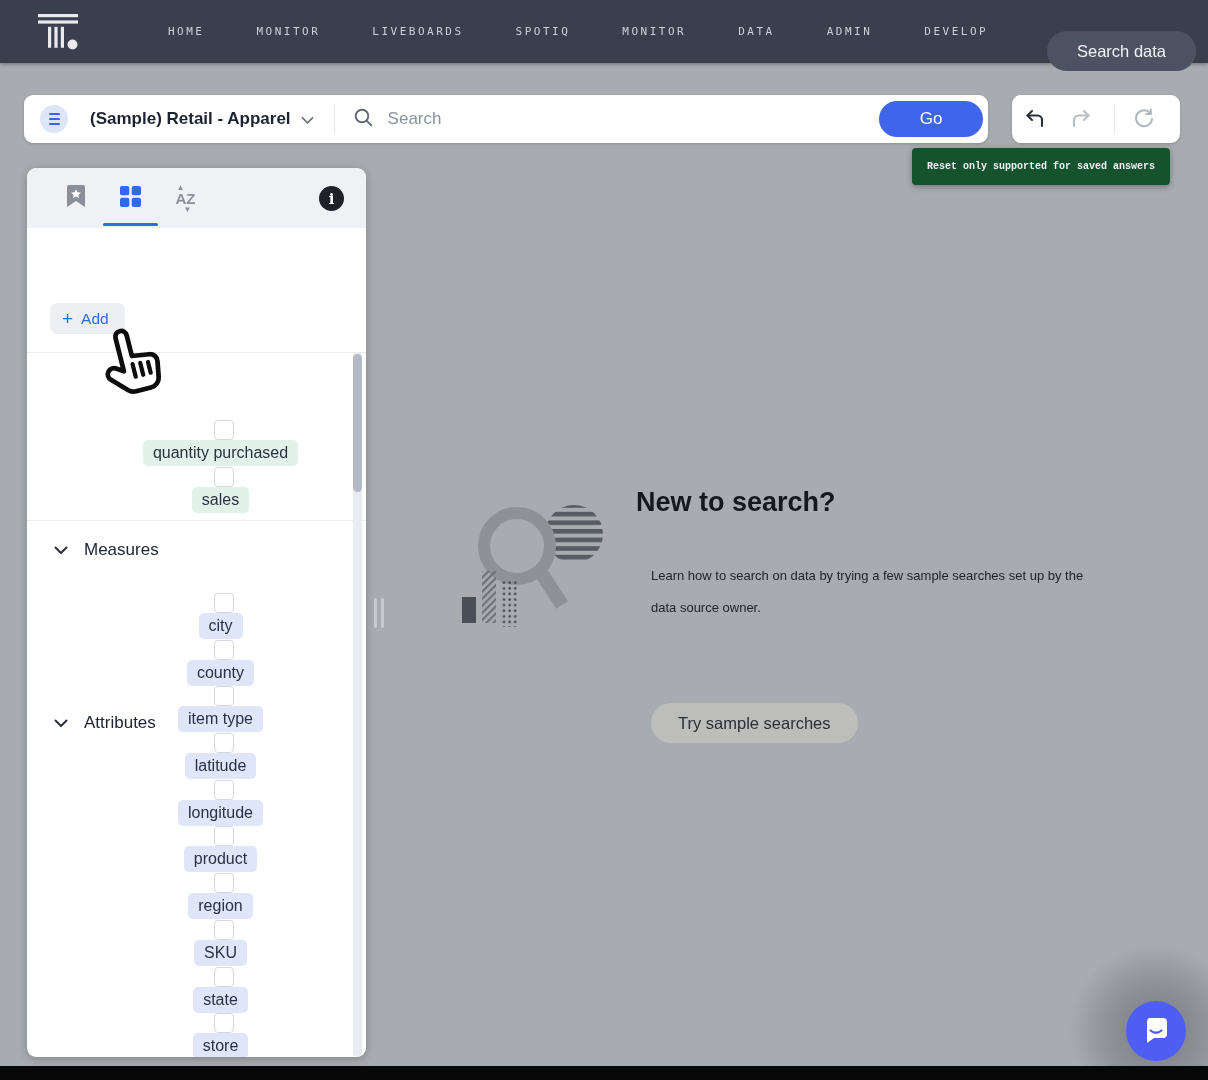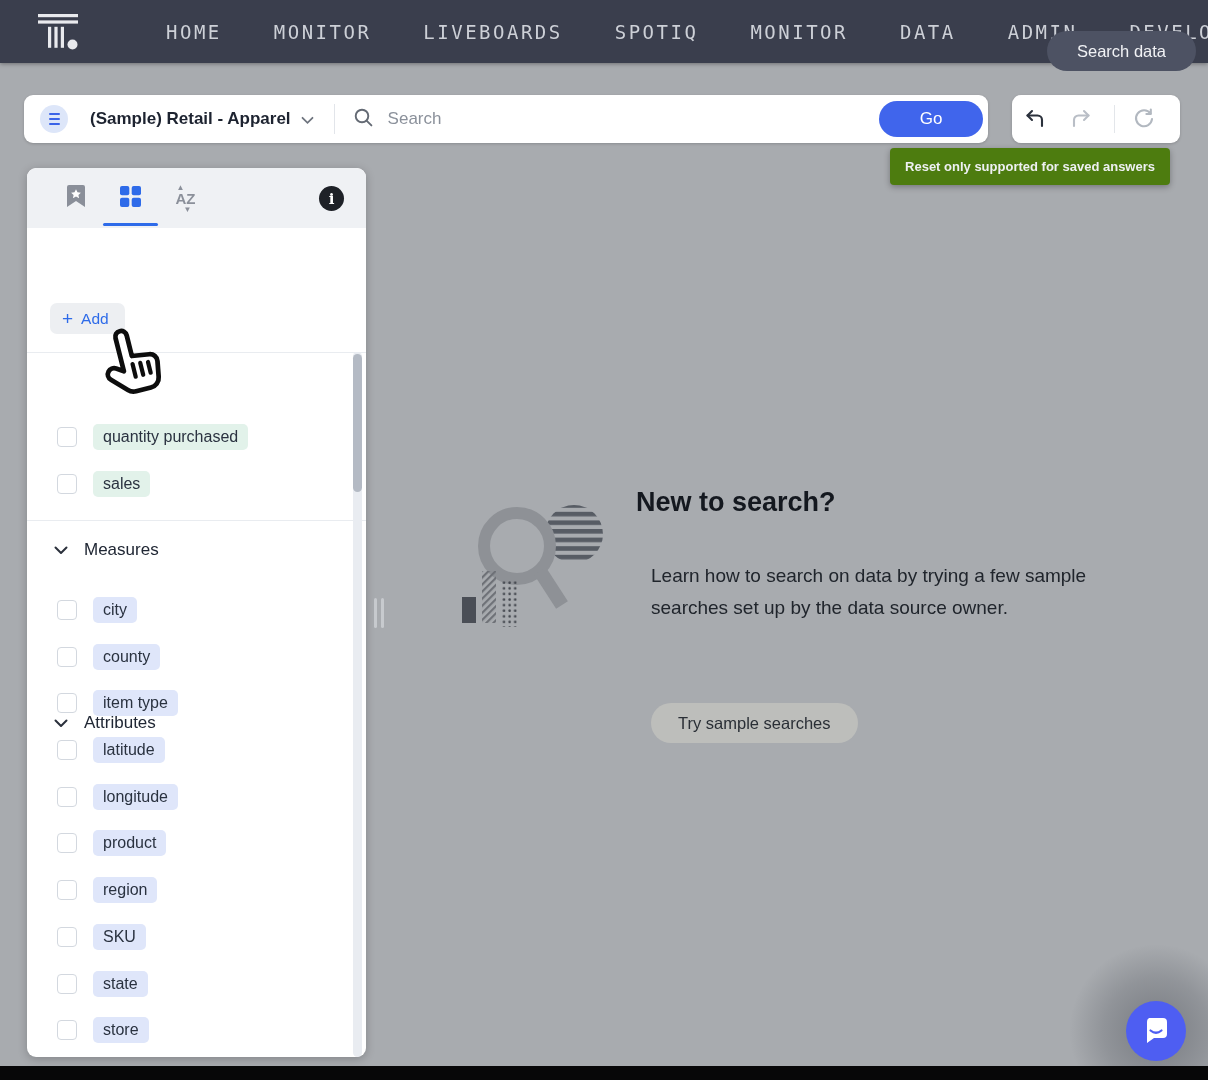--- a/index.html
+++ b/index.html
@@ -13,21 +13,21 @@
   
   .topnav {
     position:absolute; left:0; top:0; width:1208px; height:63px;
     background:#3a3e4d; display:flex; align-items:center;
     box-shadow:0 1px 4px rgba(0,0,0,.35); z-index:20;
   }
   .logo { margin-left:34px; width:50px; height:42px; display:flex; align-items:center; }
   .nav-items { display:flex; align-items:center; margin-left:58px; gap:0; }
   .nav-item {
     font-family:"DejaVu Sans Mono", monospace;
-    font-size:19px; letter-spacing:2.5px; color:#cdd0d7;
+    font-size:11px; letter-spacing:2.5px; color:#cdd0d7;
     padding:10px 26px; cursor:pointer; white-space:nowrap;
   }
   .search-data-btn {
     position:absolute; right:12px; top:11px; height:40px;
     background:#4d5263; border-radius:22px; color:#f1f2f5;
     font-size:16.5px; display:flex; align-items:center; padding:0 30px;
     cursor:pointer; border:none;margin-top:20px;
   }
   
   .search-card {
@@ -54,23 +54,23 @@
   .actions-card {
     position:absolute; left:1012px; top:95px; width:168px; height:48px;
     background:#fff; border-radius:9px; display:flex; align-items:center;
     box-shadow:0 1px 3px rgba(0,0,0,.18); z-index:10;
   }
   .action-icon { width:46px; display:flex; justify-content:center; cursor:pointer; }
   .actions-card .vsep { width:1px; height:28px; background:#e3e6ea; margin:0 6px 0 10px; }
   
   .tooltip {
     position:absolute; top:148px; right:38px; height:37px;
-    background:#4d7c0f; color:#eef0f2; font-size:13px; font-weight:bold;
+    background:#14532d; color:#eef0f2; font-size:10px; font-weight:bold;
     display:flex; align-items:center; padding:0 15px; border-radius:4px;
-    box-shadow:0 2px 6px rgba(0,0,0,.3); z-index:30; white-space:nowrap;
+    box-shadow:0 2px 6px rgba(0,0,0,.3); z-index:30; white-space:nowrap;font-family:Liberation Mono, monospace;
   }
   
   .panel {
     position:absolute; left:27px; top:168px; width:339px; height:889px;
     background:#fff; border-radius:9px; box-shadow:0 2px 10px rgba(0,0,0,.22);
     z-index:15; overflow:hidden;
   }
   .panel-tabs {
     height:60px; background:#eff1f4; display:flex; align-items:center;
     position:relative; border-radius:9px 9px 0 0;
@@ -101,21 +101,21 @@
   .add-btn {
     position:absolute; left:23px; top:135px; height:31px; padding:0 16px 0 12px;
     background:#edeff2; border:none; border-radius:7px; display:flex; align-items:center; gap:8px;
     color:#2e6be9; font-size:15.5px; cursor:pointer; font-family:"Liberation Sans", sans-serif;
   }
   .add-btn .plus { font-size:19px; line-height:1; color:#2e6be9; }
   .panel-divider { position:absolute; left:0; width:339px; height:1px; background:#e9ecf0; }
   .section-header { position:absolute; left:0; width:339px; height:32px; display:flex; align-items:center; cursor:pointer; }
   .section-header .chev { margin-left:27px; }
   .section-header .sec-label { margin-left:16px; font-size:17px; font-weight:500; color:#202734; }
-  .col-row { position:absolute; left:8px; width:339px; height:34px; display:flex; align-items:center; }
+  .col-row { position:absolute; left:16px; width:339px; height:34px; display:flex; align-items:center;flex-direction:column; }
   .cbox {
     width:20px; height:20px; border:1.5px solid #d3d8df; border-radius:4px;
     margin-left:22px; background:#fff; cursor:pointer; flex:none;
   }
   .tag {
     margin-left:16px; padding:4px 10px; border-radius:5px; font-size:16px;
     color:#2a3240; cursor:grab; white-space:nowrap;
   }
   .tag.green { background:#e2f2ea; }
   .tag.blue  { background:#dfe6fa; }
@@ -127,21 +127,21 @@
     position:absolute; right:4px; top:186px; width:9px; height:138px;
     background:#b4bac4; border-radius:5px; cursor:grab;
   }
   
   .resize-handle { position:absolute; left:374px; top:598px; display:flex; gap:4px; cursor:col-resize; z-index:5; }
   .resize-handle i { display:block; width:3px; height:30px; background:#c7cace; border-radius:2px; }
   
   .illus { position:absolute; left:452px; top:486px; z-index:1; }
   .empty-title { position:absolute; left:636px; top:487px; font-size:27px; font-weight:bold; color:#14181f; z-index:1; }
   .empty-body {
-    position:absolute; left:651px; top:560px; width:445px; font-size:19px;
+    position:absolute; left:651px; top:560px; width:445px; font-size:13px;
     line-height:31.5px; color:#20252c; z-index:1;
   }
   .empty-cta {
     position:absolute; left:651px; top:703px; height:40px; padding:0 27px;
     background:#bdbebb; border:none; border-radius:21px; font-size:16.5px; color:#2a2f36;
     cursor:pointer; z-index:1; font-family:"Liberation Sans", sans-serif;
   }
   
   .chat-halo {
     position:absolute; left:1063px; top:938px; width:186px; height:186px;

